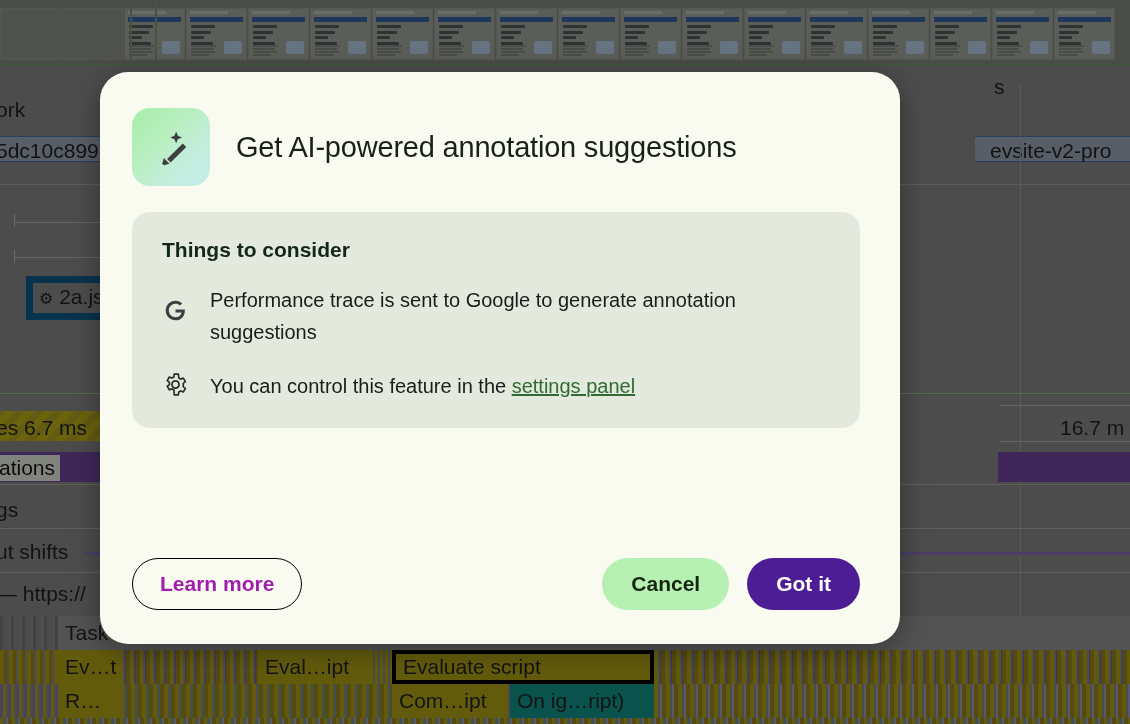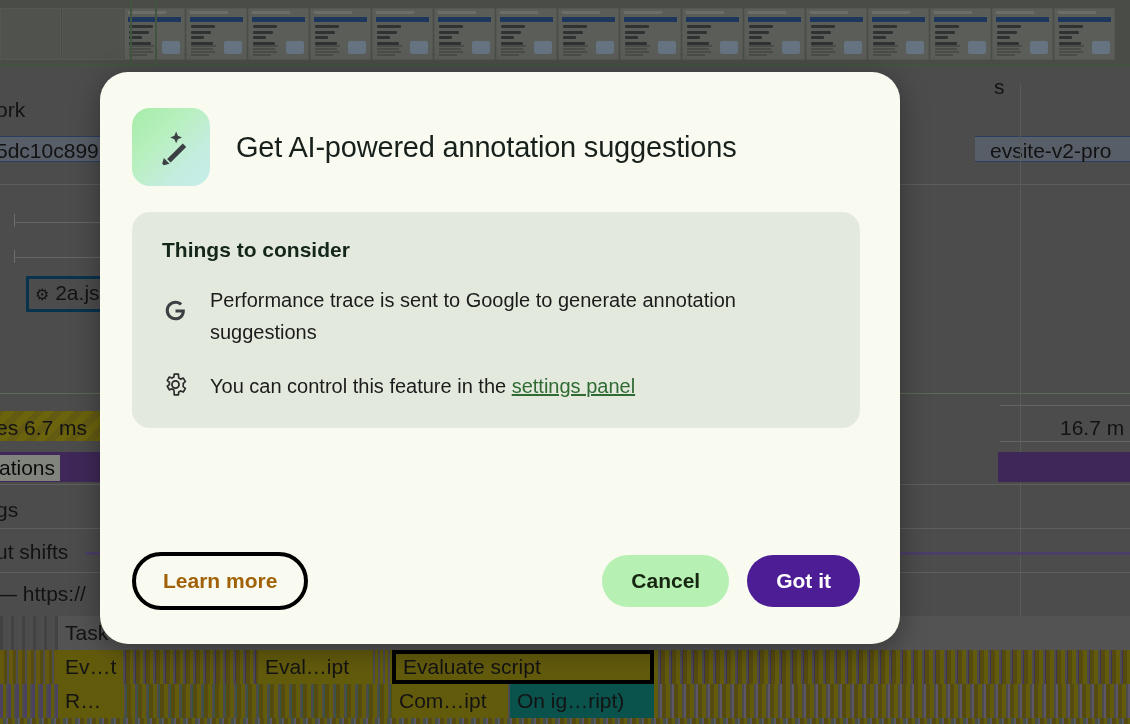--- a/index.html
+++ b/index.html
@@ -48,21 +48,21 @@
     position: absolute; height: 26px;
     background: #7e8794; border-top: 1px solid #3c5a8a; border-bottom: 1px solid #3c5a8a;
   }
   .hline { position: absolute; height: 1px; background: #868a83; }
   .vline { position: absolute; width: 1px; background: #7d857f; }
 
   .tick { position: absolute; width: 1px; height: 13px; background: #9a9e97; }
   .tickline { position: absolute; height: 1px; background: #8d918a; }
 
   .chip {
-    position: absolute; border: 3px solid #0c4a6e; background: #6e6e6e;
+    position: absolute; border: 7px solid #0c4a6e; background: #6e6e6e;
     color: #1b1b1b; font-size: 21px; padding: 2px 8px 4px 6px; white-space: nowrap;
   }
 
   .band-yellow {
     position: absolute; height: 30px;
     background: repeating-linear-gradient(-45deg, #9b8e14 0 7px, #8f831a 7px 14px);
   }
   .band-purple { position: absolute; height: 30px; background: #5b3a80; }
   .band-thin-purple { position: absolute; height: 3px; background: #6d5a92; }
   .label-box {
@@ -108,21 +108,21 @@
   .b-text { font-size: 20px; color: #1b1b1b; line-height: 1.6; }
   .b-row2 { padding-top: 14px; }
   .link { color: #2f6b33; text-decoration: underline; cursor: pointer; }
 
   .dlg-actions {
     margin-top: auto; margin-bottom: 34px;
     display: flex; align-items: center; justify-content: space-between;
   }
   .btn { font-family: "Liberation Sans", sans-serif; font-size: 21px; border: none; cursor: pointer; }
   .btn-learn {
-    background: transparent; color: #a16207; border: 4px solid #000000;
+    background: transparent; color: #a21caf; border: 1px solid #000000;
     border-radius: 999px; padding: 13px 27px; font-weight: bold;
   }
   .right-btns { display: flex; gap: 18px; justify-content: flex-end; }
   .btn-cancel {
     background: #b7f0b3; color: #15250f; border-radius: 999px;
     padding: 14px 29px; font-weight: bold;
   }
   .btn-got {
     background: #4c1d95; color: #ffffff; border-radius: 999px;
     padding: 14px 29px; font-weight: bold;

